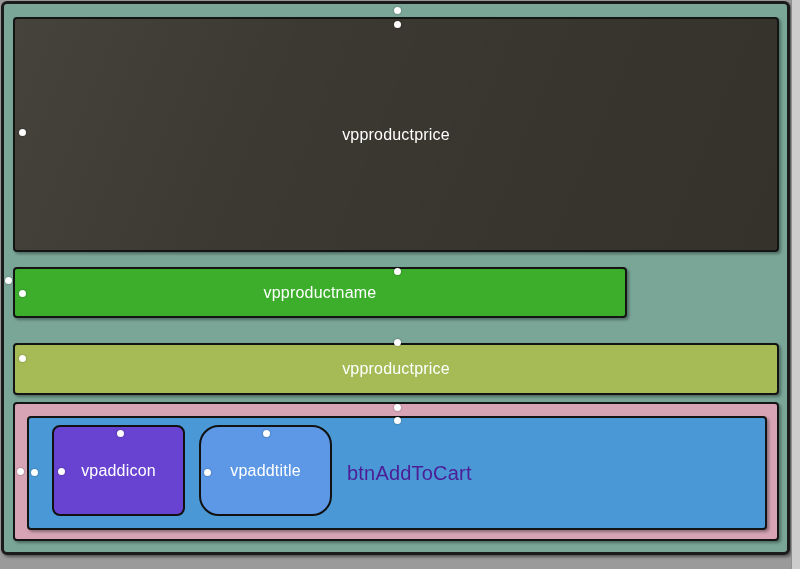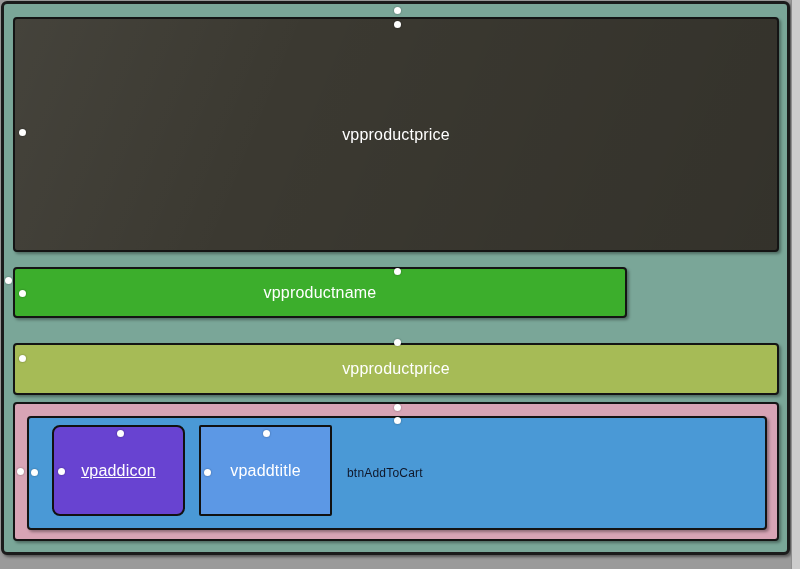--- a/index.html
+++ b/index.html
@@ -94,42 +94,41 @@
     left: 23px; top: 7px;
     width: 133px; height: 91px;
     background: #6843D1;
     border: 2px solid #111111;
     border-radius: 8px;
     display: flex;
     align-items: center;
     justify-content: center;
     color: #FFFFFF;
     font-size: 16px;
-    text-decoration: underline;
   }
   .vpaddtitle {
     position: absolute;
     left: 170px; top: 7px;
     width: 133px; height: 91px;
     background: #5C98E5;
     border: 2px solid #111111;
-    border-radius: 2px;
+    border-radius: 20px;
     display: flex;
     align-items: center;
     justify-content: center;
     color: #FFFFFF;
     font-size: 16px;
   }
   .btn-label {
     position: absolute;
     left: 318px;
     top: 50%;
     transform: translateY(-50%);
-    color: #0f172a;
-    font-size: 12px;
+    color: #4c1d95;
+    font-size: 20px;
     white-space: nowrap;
   }
   .vpcard-label {
     position: absolute;
     left: 0;
     top: 268px;
     width: 783px;
     text-align: center;
     color: #6FC765;
     font-size: 16px;

